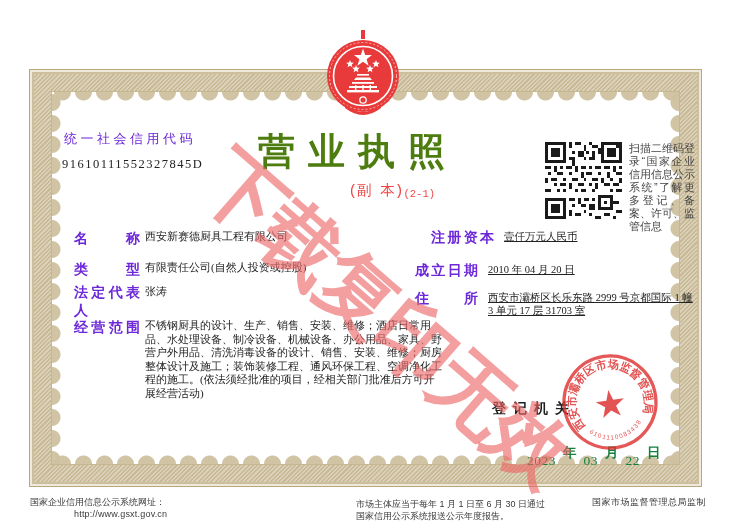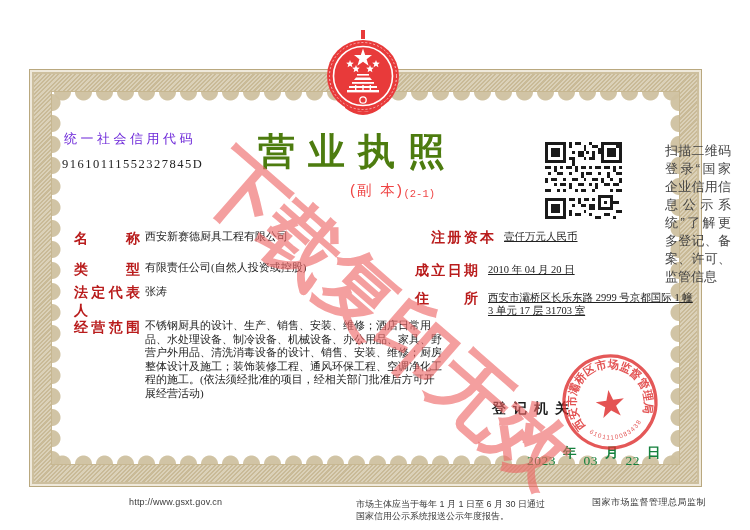--- a/index.html
+++ b/index.html
@@ -35,24 +35,24 @@
   .code-label { left:64px; top:130px; font-size:13px; font-weight:400; letter-spacing:3.5px; color:#6d28d9; }
   .code-value { left:62px; top:157px; font-size:12.5px; letter-spacing:1.5px; color:#222;
     font-family:"Liberation Serif", serif;text-align:center; }
   .title { left:258px; top:127px; width:215px; text-align:left; font-size:37px; font-weight:900;
     letter-spacing:13px; color:#4d7c0f; white-space:nowrap; }
   .subtitle { left:300px; top:181px; width:135px; text-align:right; font-size:14.5px; color:#ef4444; white-space:nowrap;font-family:Liberation Mono, monospace; }
   .subtitle .copyno { font-size:10.5px; position:relative; top:2px; letter-spacing:0; }
 
   
   .qr { left:545px; top:142px; width:77px; height:77px; }
-  .qr-caption { left:629px; top:142px; width:66px; font-size:13px; line-height:18px; color:#444; text-align:justify;margin-left:36px; }
-
-  
-  .f-label { font-size:14px; color:#b91c1c; font-weight:600; display:inline-block;
+  .qr-caption { left:629px; top:142px; width:66px; font-size:11px; line-height:13px; color:#444; text-align:justify; }
+
+  
+  .f-label { font-size:14px; color:#6d28d9; font-weight:600; display:inline-block;
     text-align:justify; text-align-last:justify; text-justify:inter-character; }
   .f-label-l { width:66px; }
   .f-label-r { width:63px; }
   .f-value { font-size:11px; color:#222; font-family:"Liberation Serif", serif; line-height:13.5px; }
   .row-l { left:74px; } .row-l .f-value { position:absolute; left:71px; top:1px; width:300px; }
   .row-r { left:415px; } .row-r .f-value { position:absolute; left:73px; top:1.5px; width:210px; font-size:10.5px;text-decoration:underline; }
   .scope-value { white-space:normal; }
 
   
   .registrar { left:464px; top:400px; font-size:14px; font-weight:600; letter-spacing:7px; color:#1d1d1d; white-space:nowrap;margin-left:28px; }
@@ -68,21 +68,21 @@
   .watermark { left:248px; top:128px; font-size:80px; font-weight:900; letter-spacing:-4px;
     color:rgba(238,100,100,.62); transform:rotate(41deg); transform-origin:0 0;
     white-space:nowrap; z-index:6; pointer-events:none; }
 
   
   .emblem { left:325px; top:30px; width:76px; height:88px; z-index:5; }
 
   
   .foot { font-size:9px; color:#3a3a3a; line-height:11.5px; }
   .foot-left { left:30px; top:497px; }
-  .foot-left .url { margin-left:99px; letter-spacing:.2px; }
+  .foot-left .url { margin-left:44px; letter-spacing:.2px; }
   .foot-mid { left:356px; top:499px; width:196px; }
   .foot-right { left:592px; top:497px; letter-spacing:.5px; }
 
   .z2 { z-index:2; }
   .z7 { z-index:7; }
 </style>
 </head>
 <body>
 
 <div class="cert-outer">
@@ -194,16 +194,17 @@
     <textPath href="#sealTextArc" startOffset="1">西安市灞桥区市场监督管理局</textPath>
   </text>
   <text font-size="6.4" fill="#dd2b2b" opacity=".9" letter-spacing="1.2" font-family="Liberation Sans, sans-serif">
     <textPath href="#sealNumArc" startOffset="6">6101110083438</textPath>
   </text>
 </svg>
 
 <div class="abs watermark">下载复印无效</div>
 
 <div class="abs foot foot-left">
+  <div>国家企业信用信息公示系统网址：</div>
   <div class="url">http://www.gsxt.gov.cn</div>
 </div>
 <div class="abs foot foot-mid">市场主体应当于每年 1 月 1 日至 6 月 30 日通过国家信用公示系统报送公示年度报告。</div>
 <div class="abs foot foot-right">国家市场监督管理总局监制</div>
 
 </body></html>

